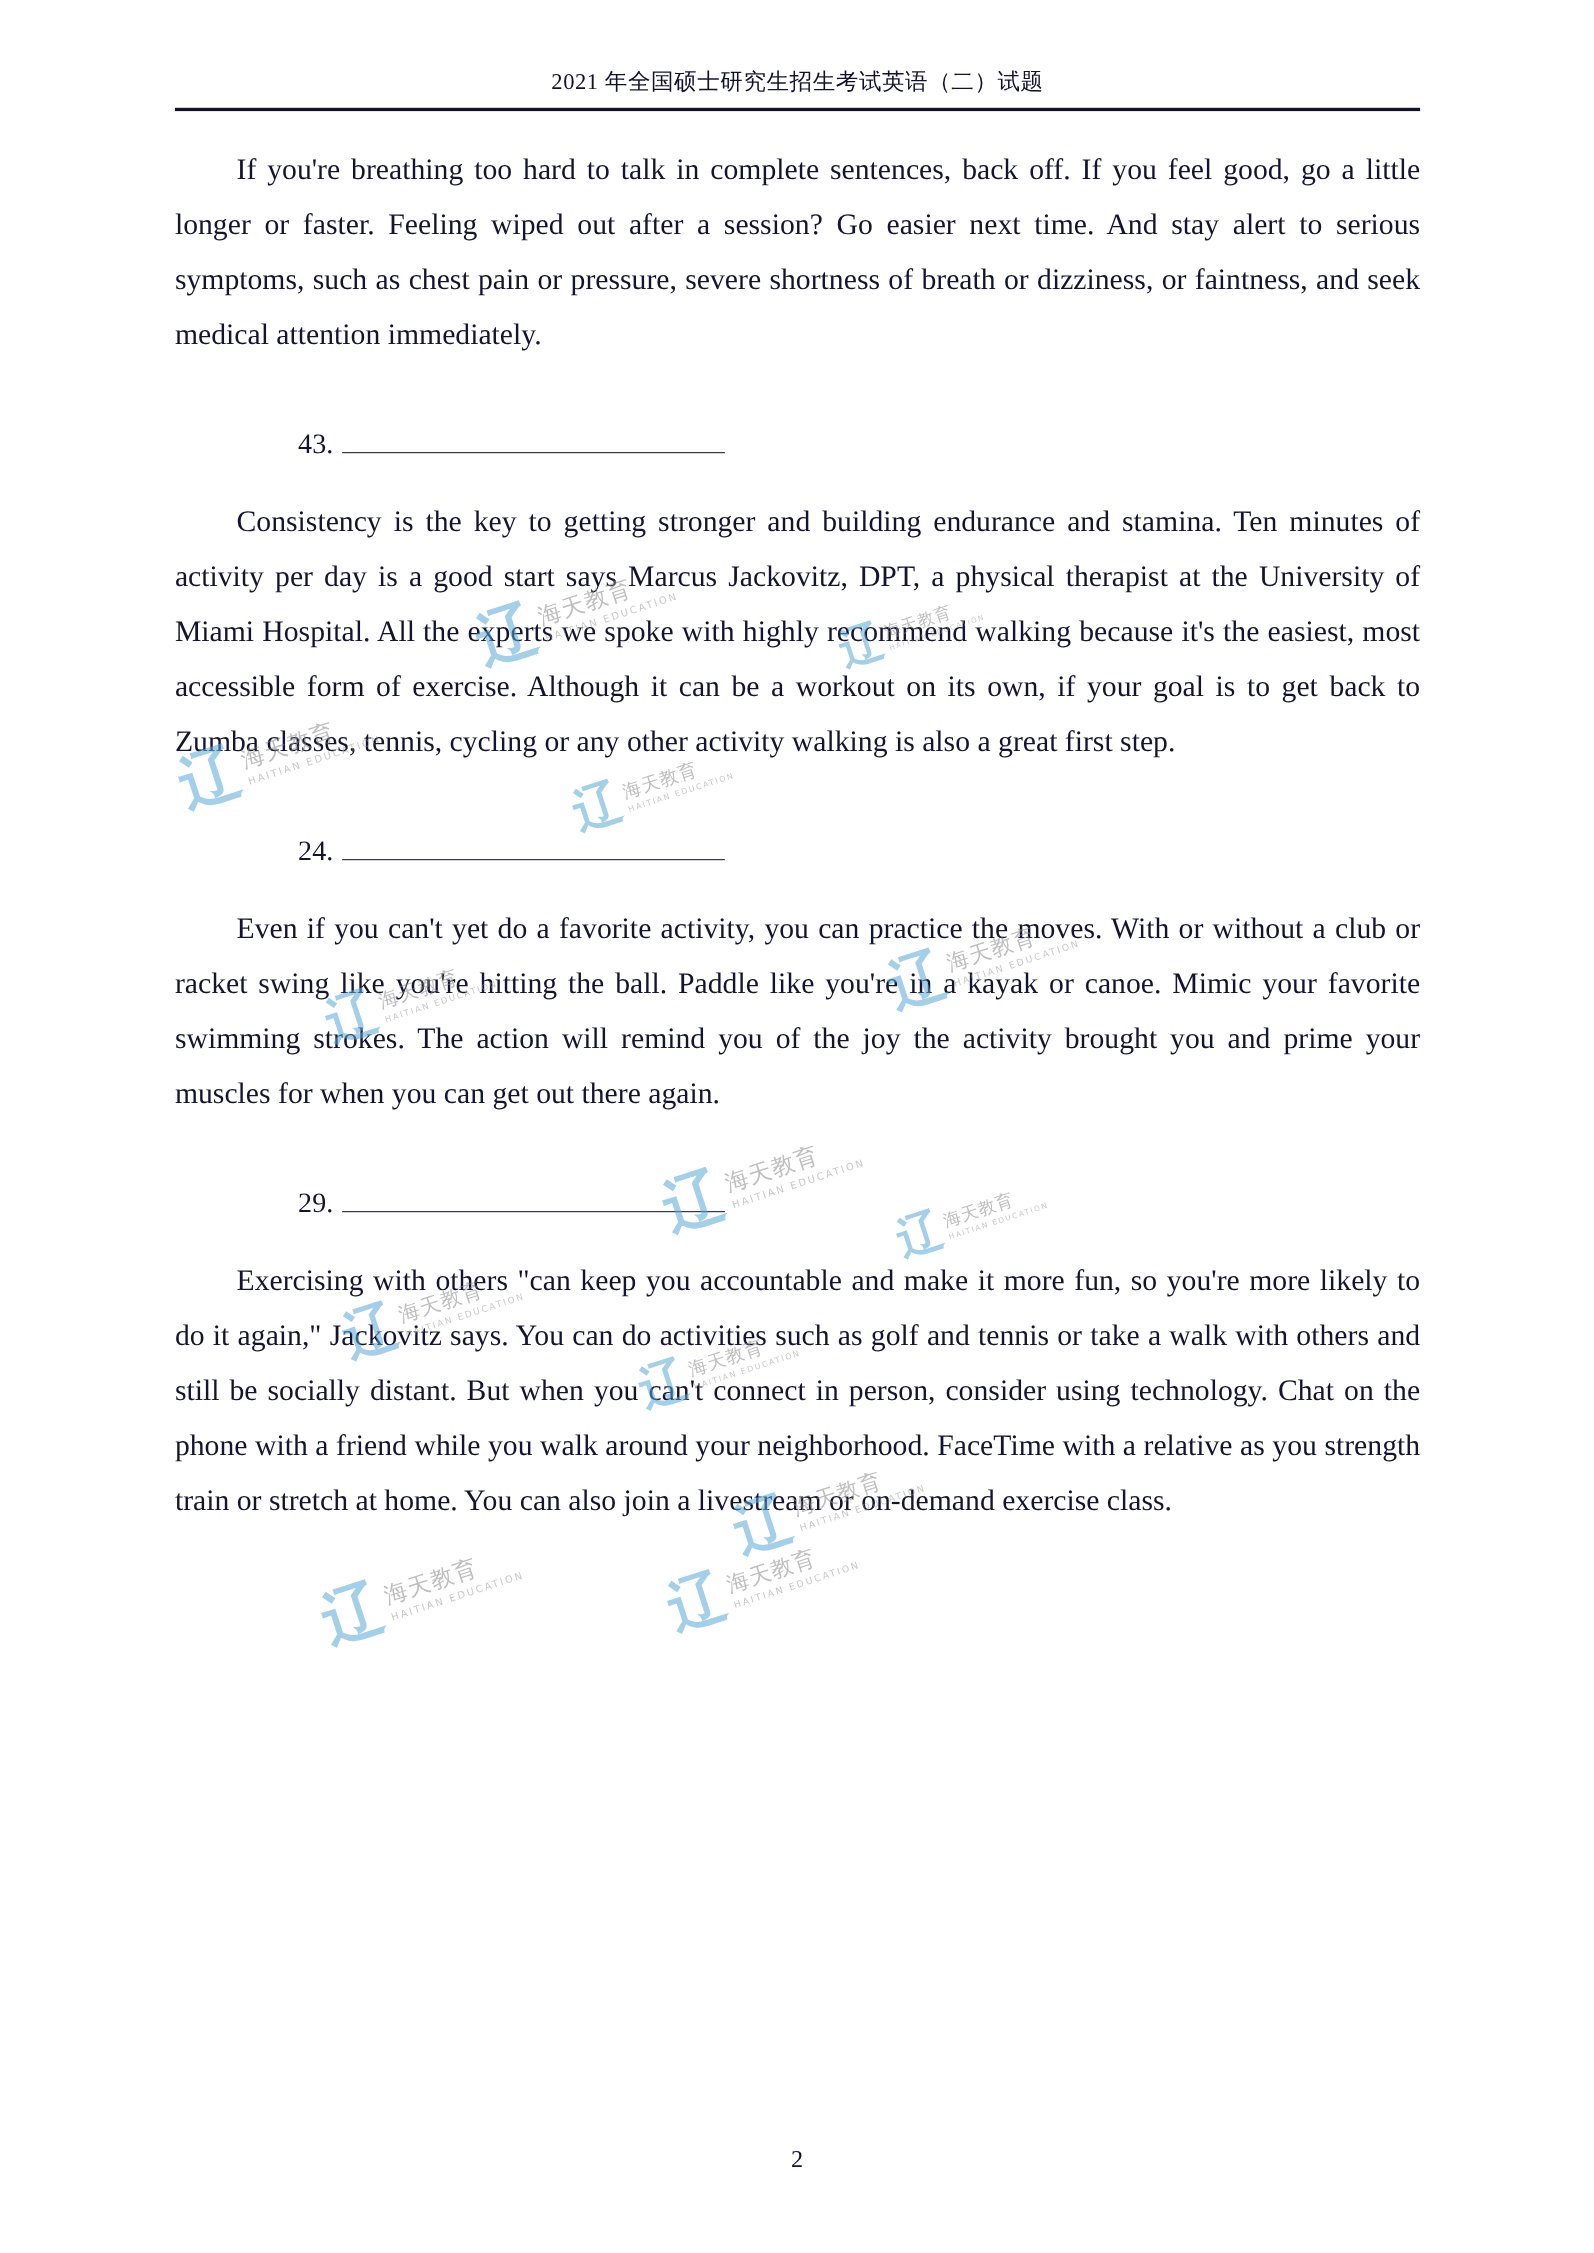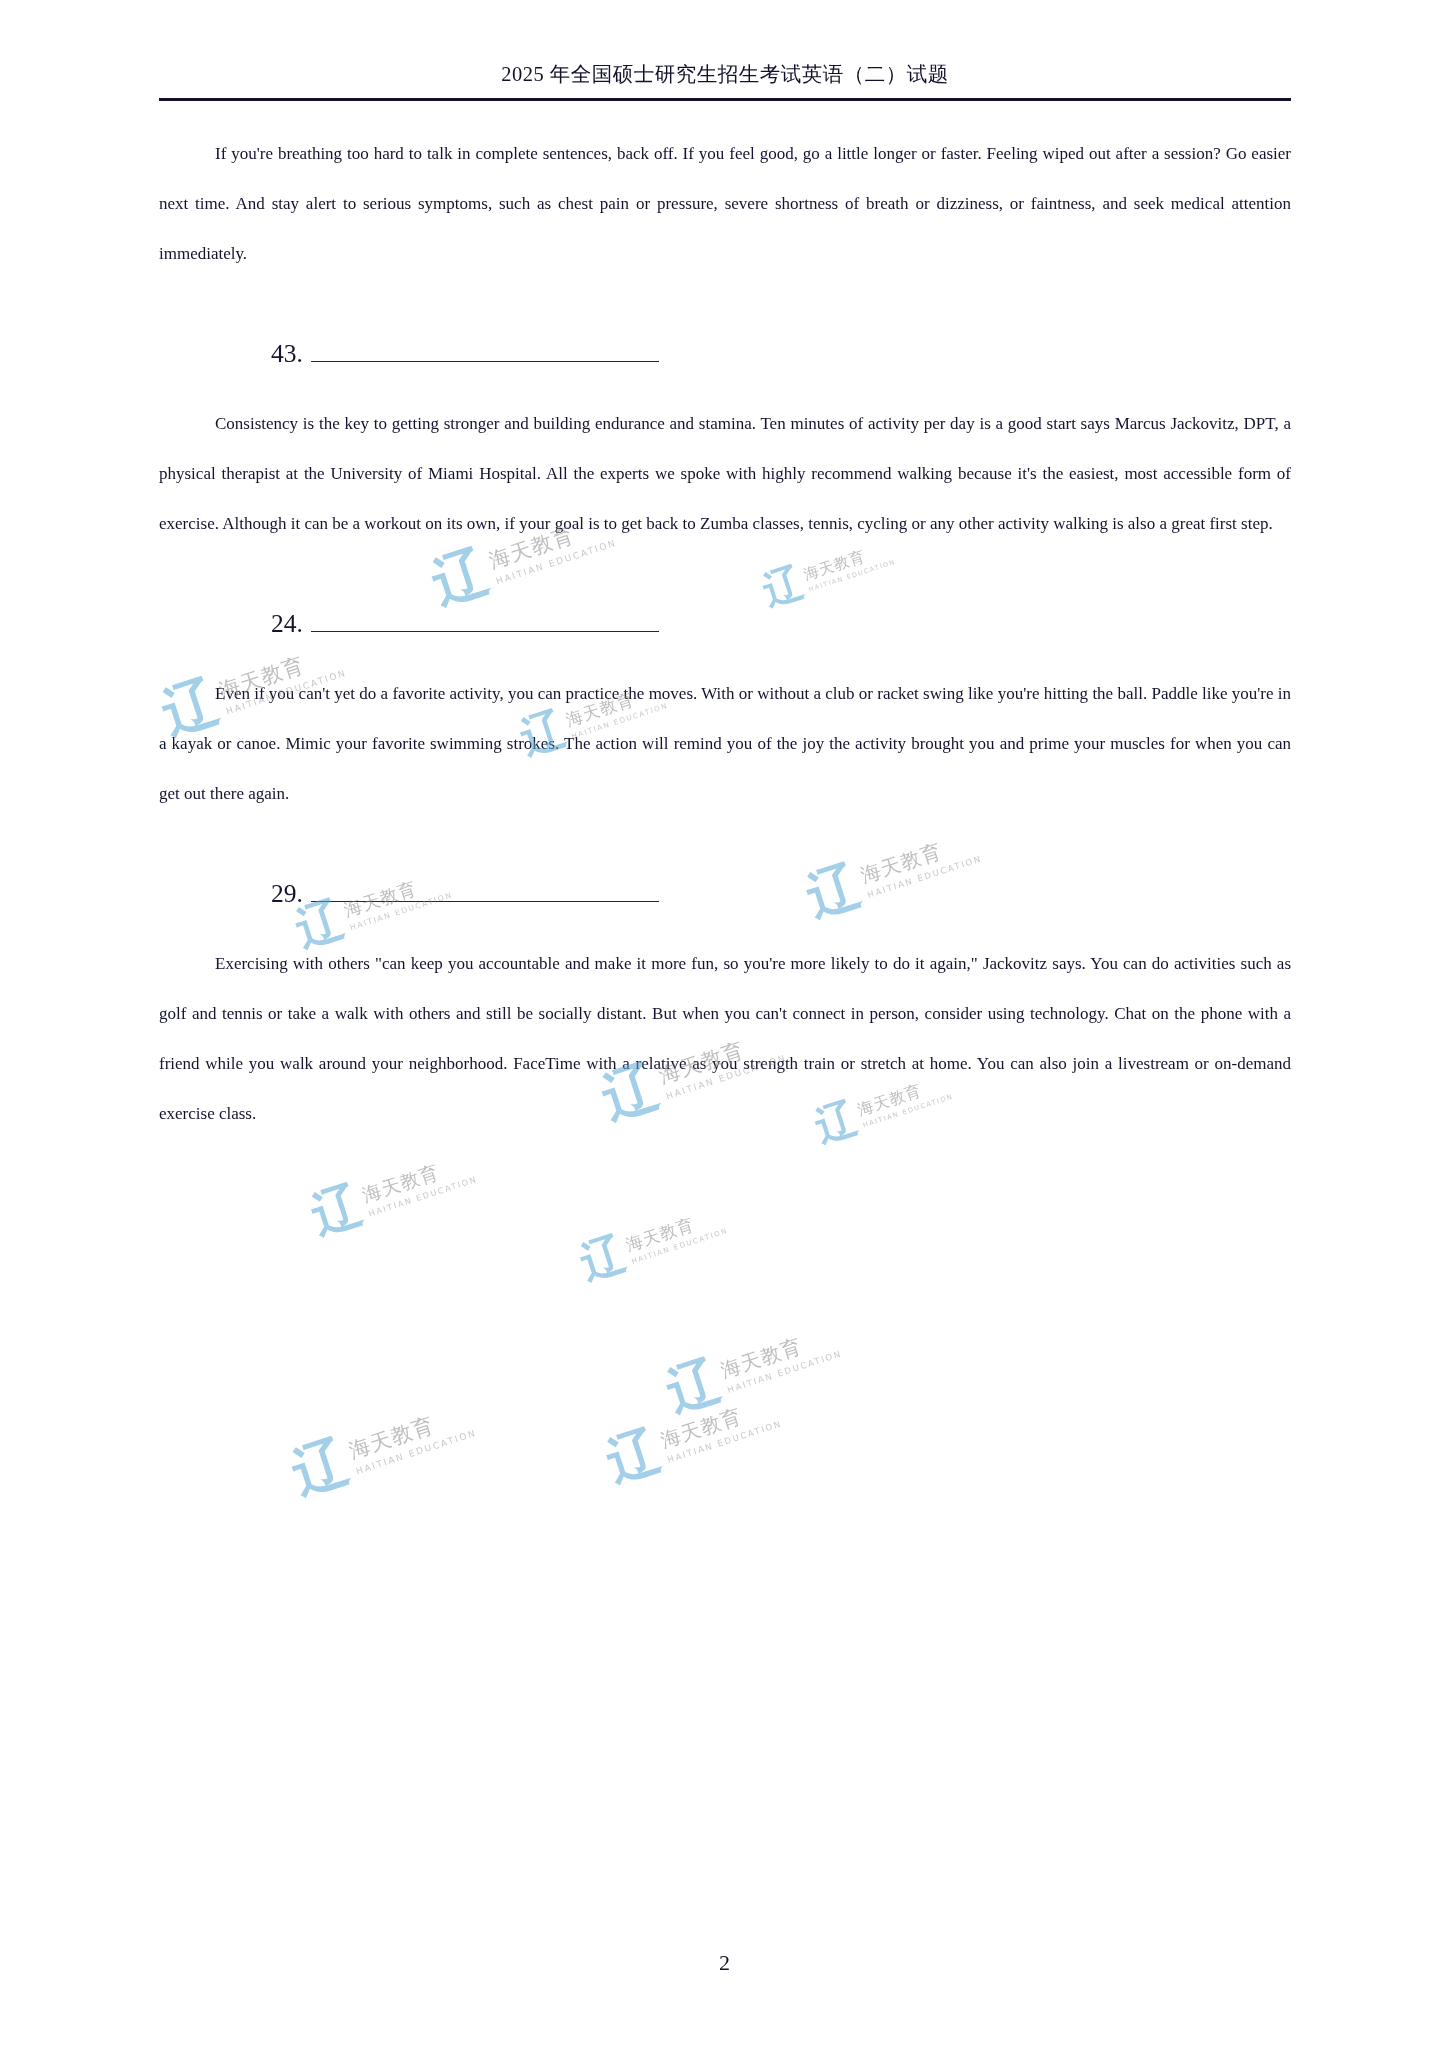--- a/index.html
+++ b/index.html
@@ -40,21 +40,21 @@
   .body-area {
     width: 1132px;
     margin: 0 auto;
     padding-top: 28px;
   }
   p.para {
     margin: 0 0 0 0;
     text-align: justify;
     text-justify: inter-word;
     text-indent: 56px;
-    font-size: 17px;
+    font-size: 27px;
     line-height: 50px;
     color: #141430;
     font-family: "Liberation Serif", serif;
   }
   p.para:last-child { }
   .blank-line {
     margin: 24px 0 20px 0;
     text-indent: 56px;
     font-size: 25.5px;
     line-height: 50px;
@@ -119,21 +119,21 @@
   .wm-text { display: flex; flex-direction: column; gap: 2px; }
 </style>
 </head>
 <body>
 
 <div class="page">
 
   <div class="sheet">
 
     <div class="header">
-      <span>2025 年全国硕士研究生招生考试英语（二）试题</span>
+      <span>2021 年全国硕士研究生招生考试英语（二）试题</span>
     </div>
     <div class="header-rule"></div>
 
     <div class="body-area">
 
       <p class="para">If you're breathing too hard to talk in complete sentences, back off. If you feel good, go a little longer or faster. Feeling wiped out after a session? Go easier next time. And stay alert to serious symptoms, such as chest pain or pressure, severe shortness of breath or dizziness, or faintness, and seek medical attention immediately.</p>
 
       <div class="spacer-md"></div>
 
       <div class="blank-line">

